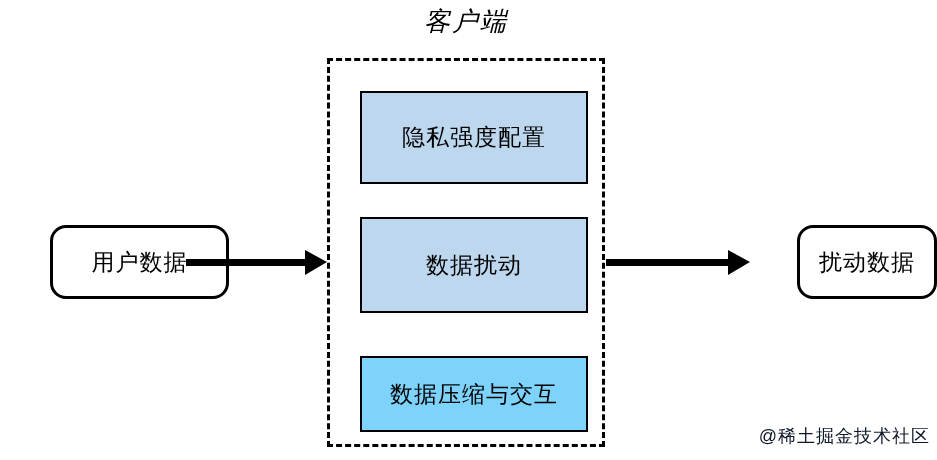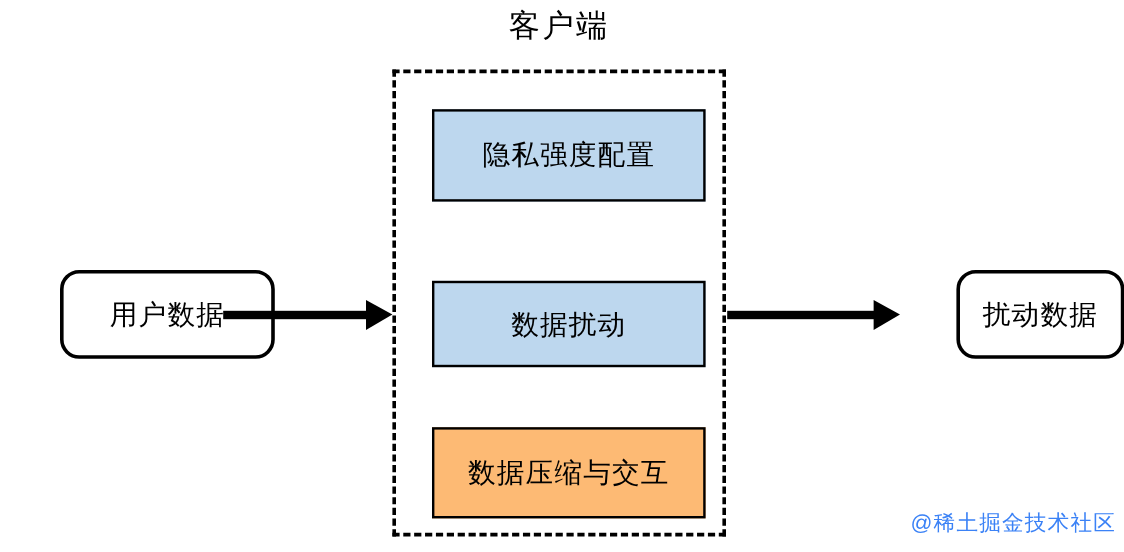--- a/index.html
+++ b/index.html
@@ -17,44 +17,45 @@
   }
   .title {
     position: absolute;
     left: 327px;
     top: 4px;
     width: 278px;
     text-align: center;
     font-size: 26px;
     letter-spacing: 2px;
     color: #000000;
+    font-style: italic;
   }
   .dashed-box {
     position: absolute;
     left: 327px;
     top: 58px;
     width: 278px;
     height: 389px;
     border: 3px dashed #000000;
     background: transparent;
   }
   .step {
     position: absolute;
     left: 30px;
     width: 228px;
-    height: 77px;
+    height: 93px;
     border: 2px solid #000000;
     display: flex;
     align-items: center;
     justify-content: center;
     font-size: 23px;
     letter-spacing: 1px;
   }
   .step-1 { top: 30px; }
-  .step-2 { top: 173px; height: 72px; }
+  .step-2 { top: 156px; height: 96px; }
   .step-3 { top: 295px; height: 76px; }
   .rounded-node {
     position: absolute;
     top: 225px;
     height: 74px;
     border: 3px solid #000000;
     border-radius: 16px;
     background: #ffffff;
     display: flex;
     align-items: center;
@@ -88,36 +89,36 @@
   .arrow-left  .shaft { width: 121px; }
   .arrow-left  .head  { left: 119px; }
   .arrow-right { left: 606px; top: 250px; width: 144px; height: 25px; }
   .arrow-right .shaft { width: 124px; }
   .arrow-right .head  { left: 122px; }
   .watermark {
     position: absolute;
     right: 7px;
     bottom: 12px;
     font-size: 18px;
-    color: #3b82f6;
+    color: #0f172a;
     letter-spacing: 1px;
     user-select: none;
   }
 </style>
 </head>
 <body>
 
 <div class="canvas">
 
   <div class="title">客户端</div>
 
   <div class="dashed-box">
     <div class="step step-1" style="background: rgb(189, 215, 238);">隐私强度配置</div>
     <div class="step step-2" style="background: rgb(189, 215, 238);">数据扰动</div>
-    <div class="step step-3" style="background: #fdba74;">数据压缩与交互</div>
+    <div class="step step-3" style="background: #7dd3fc;">数据压缩与交互</div>
   </div>
 
   <div class="rounded-node node-left">用户数据</div>
 
   <div class="rounded-node node-right">扰动数据</div>
 
   <div class="arrow arrow-left">
     <span class="shaft"></span>
     <span class="head"></span>
   </div>

